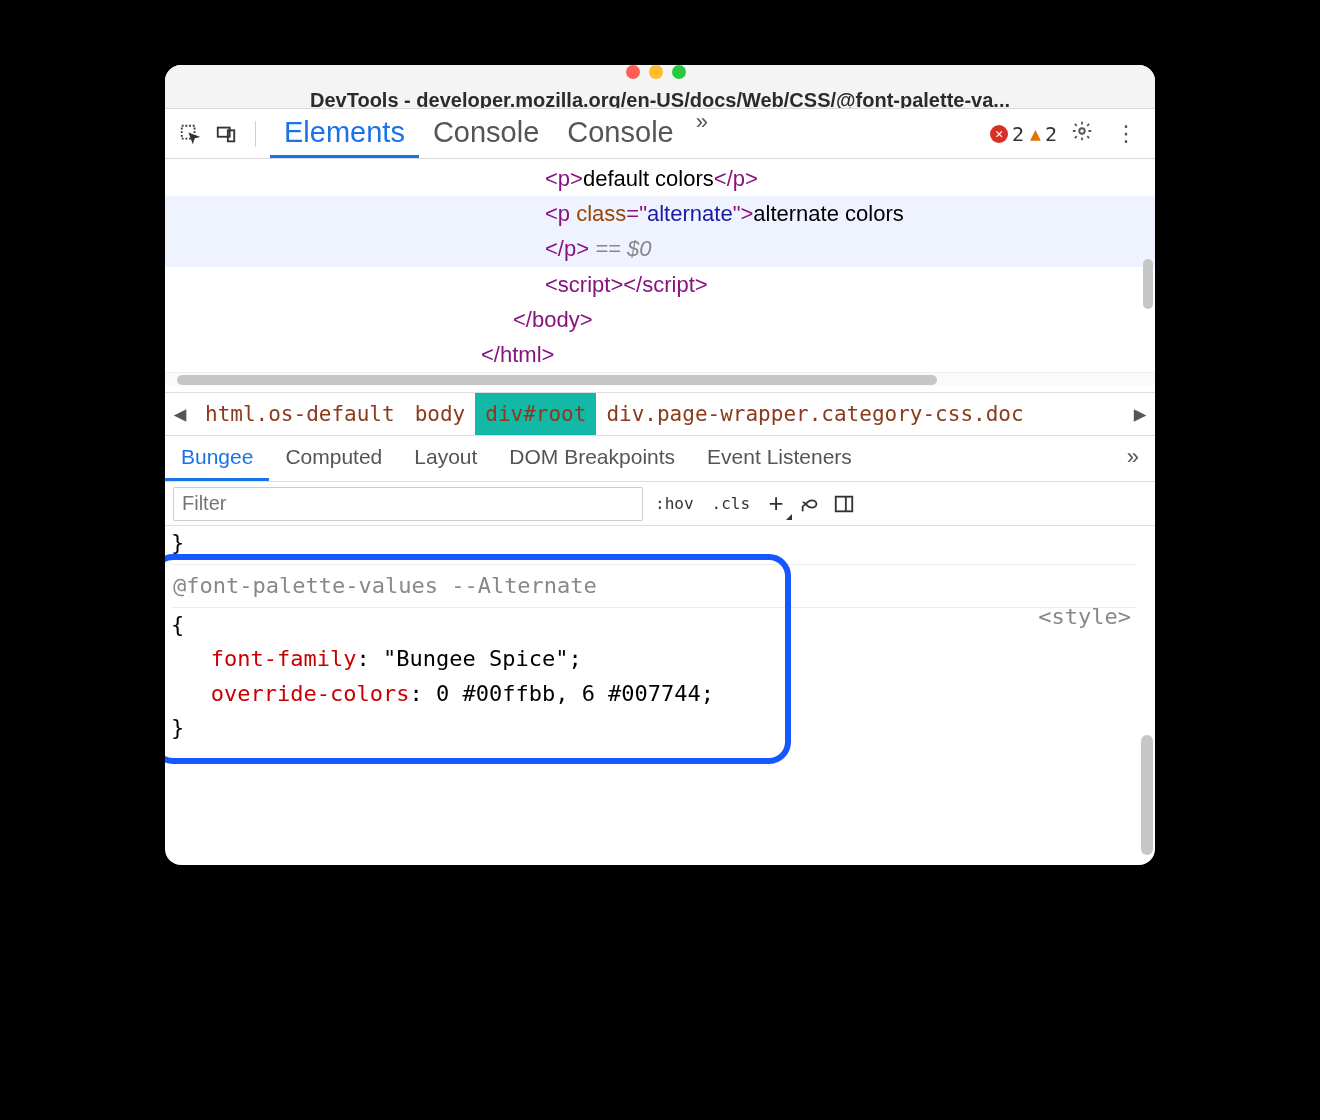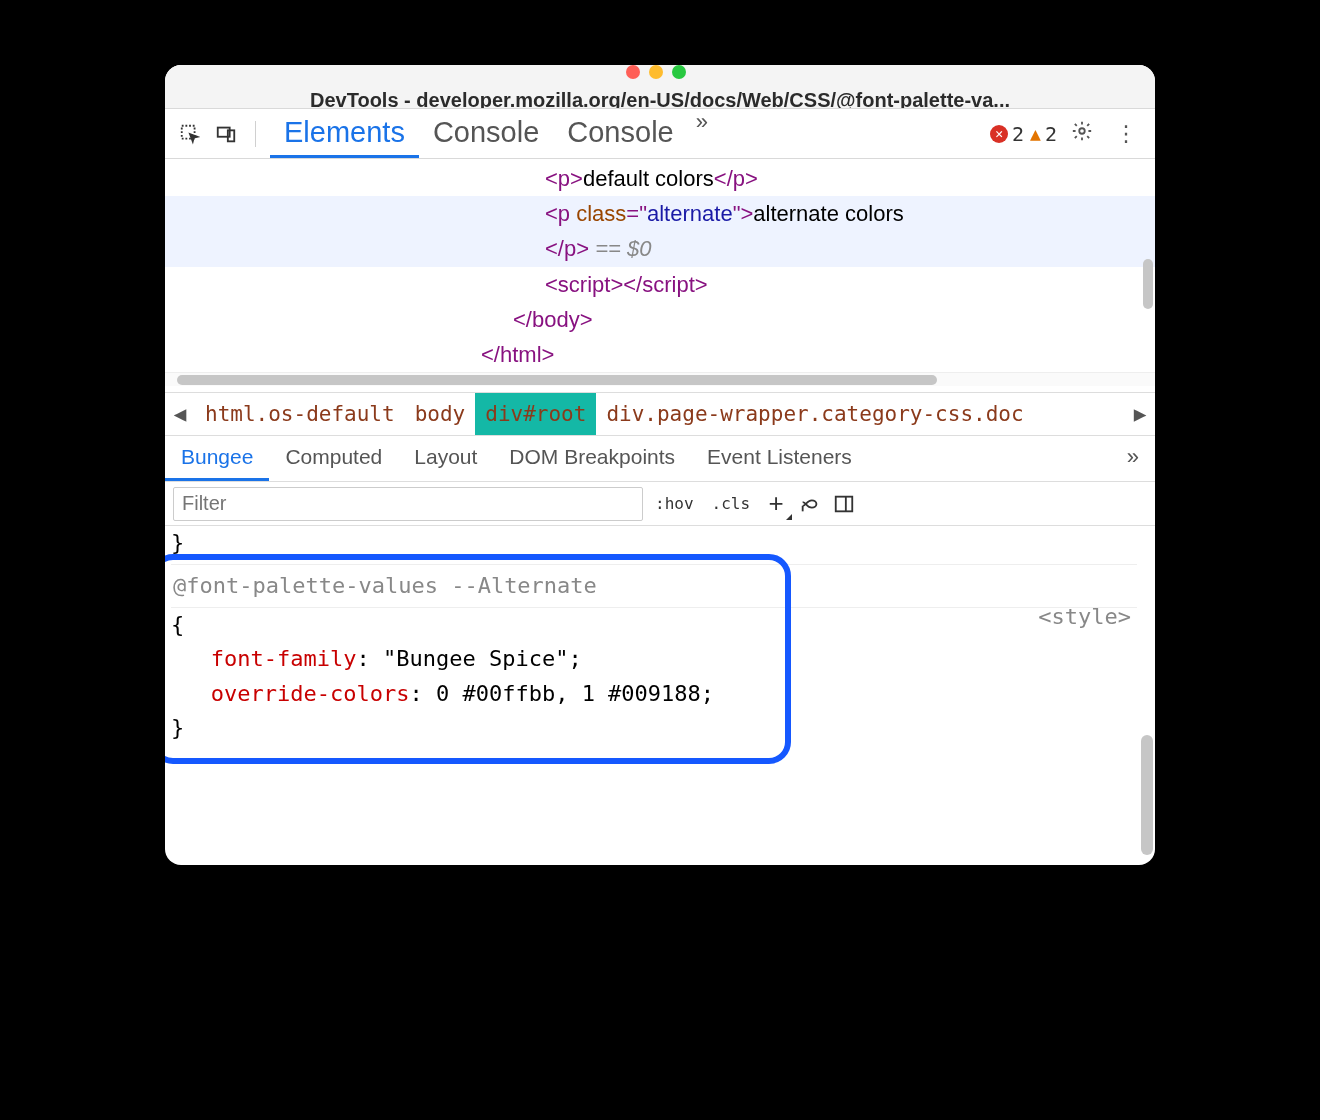--- a/index.html
+++ b/index.html
@@ -307,20 +307,20 @@
         </svg>
     </div>
   </div>
 
   <div class="styles-body">
     <div class="line">}</div>
     <div class="rule-header">@font-palette-values --Alternate</div>
     <div class="stylelink">&lt;style&gt;</div>
     <div class="line"><span class="punc">{</span></div>
     <div class="line">   <span class="prop">font-family</span><span class="punc">: </span><span class="val">"Bungee Spice"</span><span class="punc">;</span></div>
-    <div class="line">   <span class="prop">override-colors</span><span class="punc">: </span><span class="val">0 #00ffbb, 1 #009188</span><span class="punc">;</span></div>
+    <div class="line">   <span class="prop">override-colors</span><span class="punc">: </span><span class="val">0 #00ffbb, 6 #007744</span><span class="punc">;</span></div>
     <div class="line"><span class="punc">}</span></div>
 
     <div class="highlight-box" style="left:-14px; top:28px; width:640px; height:210px;"></div>
     <div class="styles-scroll-v"></div>
   </div>
 
 </div>
 
 </body></html>

